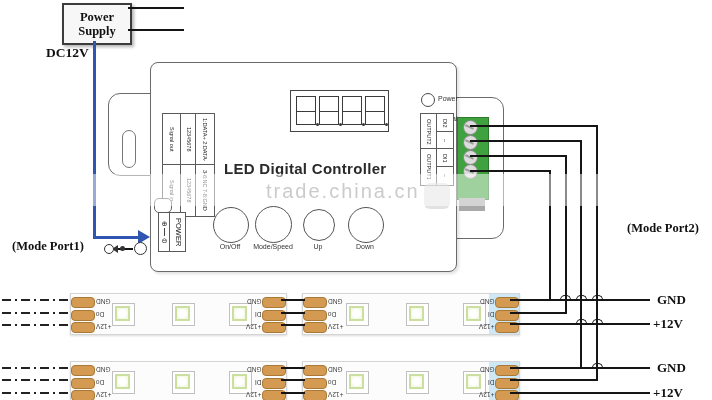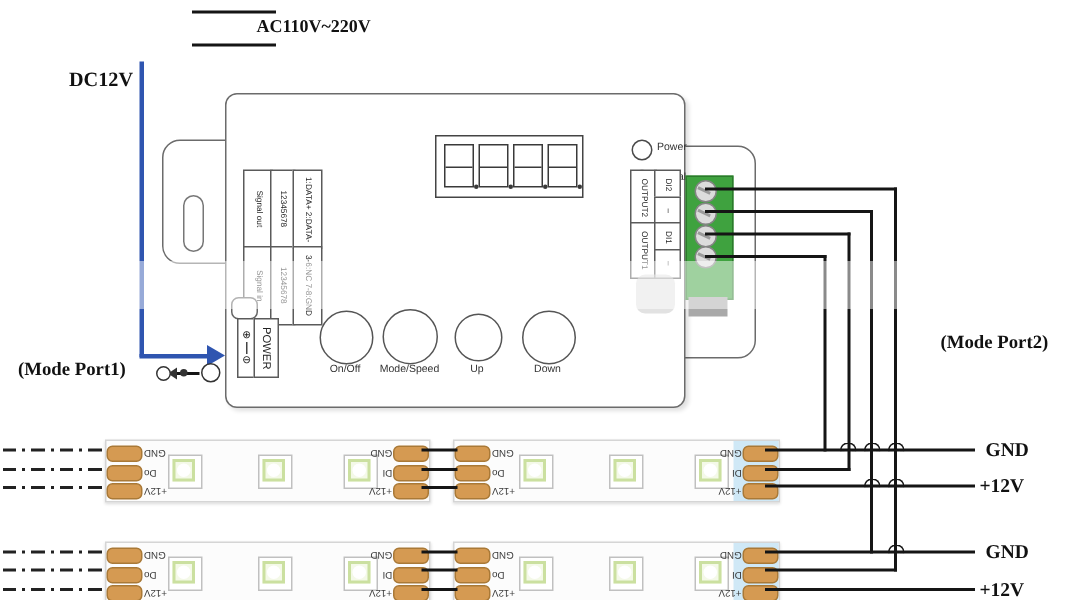--- a/index.html
+++ b/index.html
@@ -49,42 +49,45 @@
        background:repeating-linear-gradient(90deg,#222 0 9px,transparent 9px 13px,#222 13px 15px,transparent 15px 19px)}
   .buslab{position:absolute;font-family:"Liberation Serif",serif;font-weight:bold;font-size:13px;color:#111}
   .cap{position:absolute;right:0;top:0;width:30px;height:100%;background:#CFE8F6;z-index:1}
   .ring{position:absolute;border:1.5px solid #333;border-radius:50%;background:#fff;z-index:2}
 </style>
 </head>
 <body>
 
 <div class="canvas">
 
+  <div class="psu bserif">
+    <span>Power Supply</span>
+  </div>
   <div class="wire" style="left:128px;top:7px;width:56px;height:2px"></div>
   <div class="wire" style="left:128px;top:29px;width:56px;height:2px"></div>
-  <div class="abs bserif" style="left:171px;top:10px;font-size:12px">AC110V~220V</div>
   <div class="abs bserif" style="left:46px;top:45px;font-size:13.5px">DC12V</div>
 
   <div class="bwire" style="left:93px;top:41px;width:3px;height:197px"></div>
   <div class="bwire" style="left:93px;top:236px;width:46px;height:3px"></div>
   <div class="abs" style="left:138px;top:230px;width:0;height:0;border-left:12px solid #2F55B0;border-top:7px solid transparent;border-bottom:7px solid transparent"></div>
 
   <div class="abs bserif" style="left:12px;top:239px;font-size:12.5px">(Mode Port1)</div>
   <div class="ring" style="left:104px;top:244px;width:8px;height:8px"></div>
   <div class="wire" style="left:115px;top:248px;width:18px;height:1.5px"></div>
   <div class="abs" style="left:112px;top:245px;width:0;height:0;border-right:6px solid #333;border-top:4px solid transparent;border-bottom:4px solid transparent"></div>
   <div class="abs" style="left:120px;top:246px;width:5px;height:5px;background:#333;border-radius:50%"></div>
   <div class="ring" style="left:134px;top:242px;width:11px;height:11px"></div>
   <div class="abs" style="left:138px;top:246px;width:4px;height:4px;background:#333;border-radius:50%"></div>
 
   <div class="ear" style="left:108px;top:93px;width:44px;height:81px;border-radius:12px 0 0 12px"></div>
   <div class="abs" style="left:122px;top:130px;width:12px;height:36px;border:1.5px solid #777;border-radius:7px;z-index:2;background:#fff"></div>
   <div class="ear" style="left:453px;top:97px;width:49px;height:140px;border-radius:0 12px 12px 0"></div>
 
   <div class="ctrl"></div>
+  <div class="abs" style="left:224px;top:160px;font-size:15px;font-weight:bold;color:#2a2a2a;letter-spacing:.3px;z-index:3">LED Digital Controller</div>
 
   <div class="abs" style="left:290px;top:90px;width:97px;height:40px;border:1.5px solid #444;z-index:3"></div>
   <div class="seg7" style="left:296px"></div>
   <div class="seg7" style="left:319px"></div>
   <div class="seg7" style="left:342px"></div>
   <div class="seg7" style="left:365px"></div>
 
   <div class="ind" style="left:421px;top:93px"></div>
   <div class="indlab" style="left:438px;top:95px">Power</div>
   <div class="ind" style="left:421px;top:113px"></div>
@@ -264,14 +267,15 @@
 
   <div class="wire" style="left:510px;top:367px;width:140px;height:2px;z-index:3"></div>
   <div class="wire" style="left:510px;top:379px;width:88px;height:2px;z-index:3"></div>
   <div class="wire" style="left:510px;top:392px;width:140px;height:2px;z-index:3"></div>
   <div class="buslab" style="left:657px;top:360px">GND</div>
   <div class="buslab" style="left:653px;top:385px">+12V</div>
   <div class="hop" style="left:592px;top:363px;z-index:5"></div>
 
   <div class="abs" style="left:85px;top:174px;width:577px;height:32px;background:rgba(255,255,255,.5);z-index:6"></div>
   <div class="abs" style="left:424px;top:183px;width:26px;height:26px;background:#cfcfcf;border-radius:6px;opacity:.6;z-index:5"></div>
+  <div class="abs" style="left:266px;top:180px;font-size:20px;color:#C6C6C6;letter-spacing:2px;z-index:7;opacity:.9">trade.china.cn</div>
 
 </div>
 
 </body></html>

